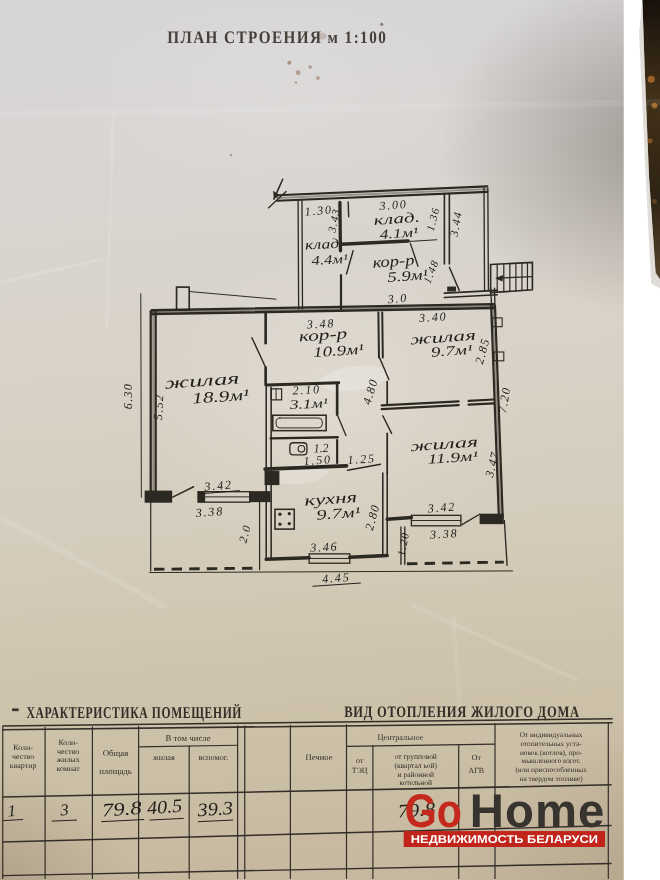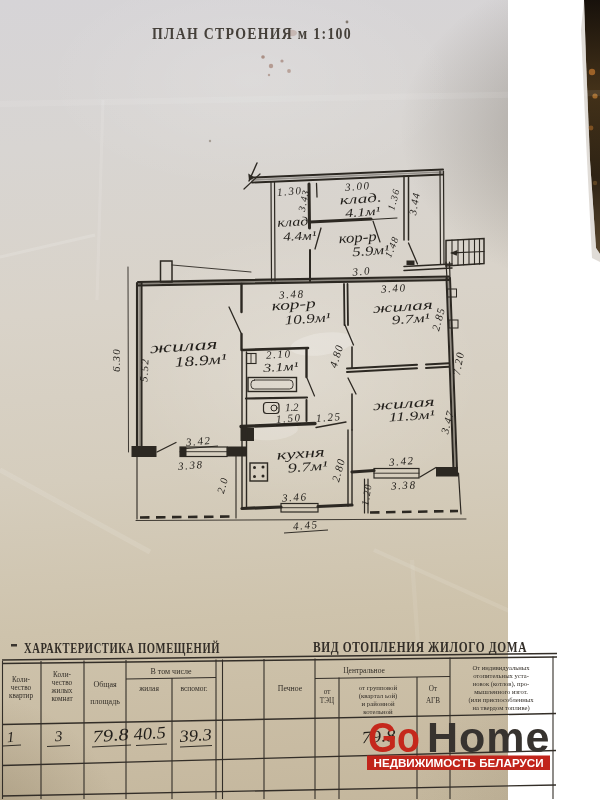--- a/index.html
+++ b/index.html
@@ -1,17 +1,17 @@
 <!DOCTYPE html>
 <html><head>
 <meta charset="utf-8">
 <style>
   html,body{margin:0;padding:0;}
   body{width:600px;height:800px;overflow:hidden;font-family:"Liberation Sans",sans-serif;}
-  .paper{position:relative;width:508px;height:800px;
+  .paper{position:relative;width:567px;height:800px;
     background:
       radial-gradient(ellipse 260px 200px at 300px 370px, rgba(255,255,255,0.20), rgba(255,255,255,0) 70%),
       radial-gradient(ellipse 300px 160px at 250px 80px, rgba(255,255,255,0.14), rgba(255,255,255,0) 70%),
       radial-gradient(ellipse 300px 230px at 610px 130px, rgba(74,66,56,0.42), rgba(74,66,56,0) 70%),
       radial-gradient(ellipse 210px 190px at -30px 830px, rgba(96,80,50,0.30), rgba(96,80,50,0) 72%),
       radial-gradient(ellipse 330px 240px at 640px 810px, rgba(100,86,60,0.22), rgba(100,86,60,0) 70%),
       linear-gradient(176deg,#d6d4d7 0%,#d8d5d2 18%,#d9d3c9 38%,#d5cdbd 58%,#cec3ac 76%,#c8bba2 92%,#c4b79d 100%);
   }
 </style>
 </head>

